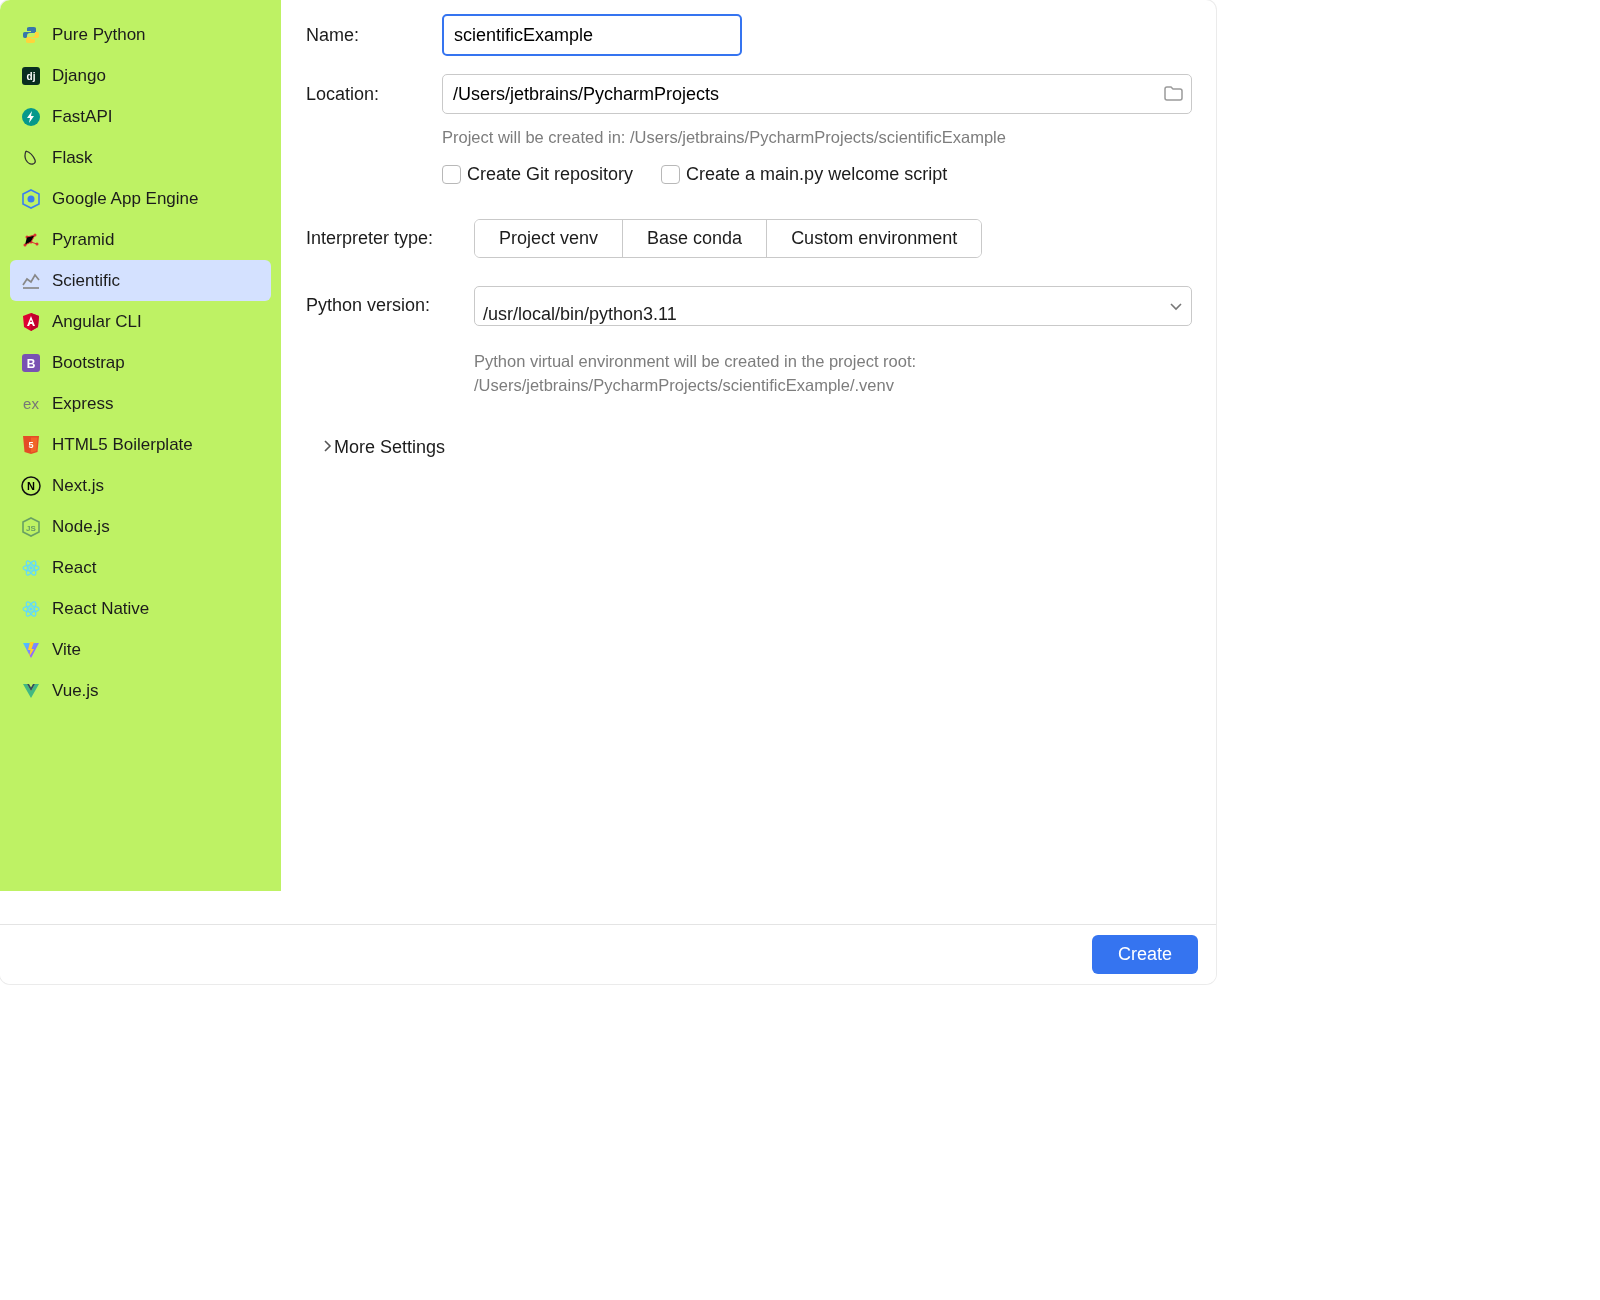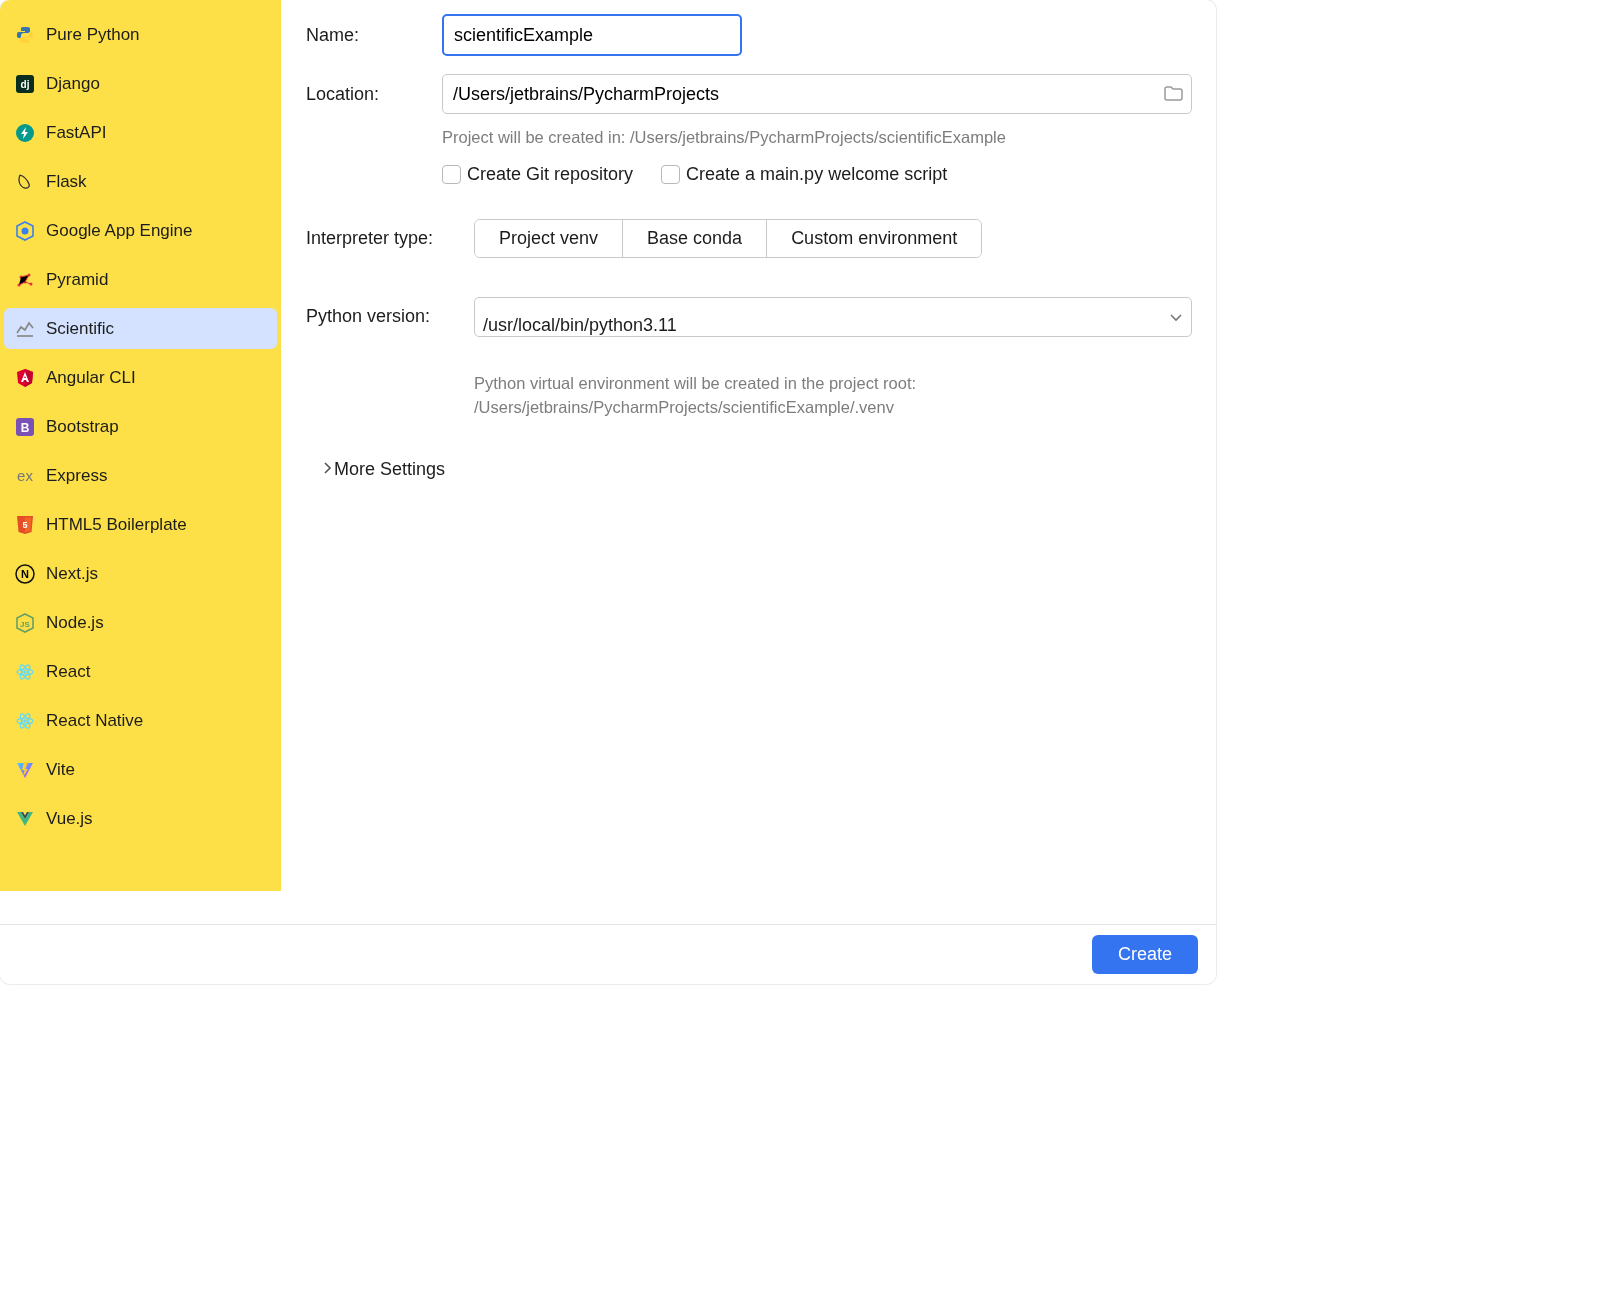--- a/index.html
+++ b/index.html
@@ -36,23 +36,23 @@
 .dot { width: 13px; height: 13px; border-radius: 50%; border: 0.5px solid rgba(0,0,0,.15); }
 .dot.red { background: #ff5f57; }
 .dot.yellow { background: #e0e0e0; }
 .dot.green { background: #28c840; }
 .title {
   position: absolute; left: 0; right: 0; text-align: center;
   font-weight: 700; font-size: 17px; color: #2b2b2b;
 }
 .body { flex: 1; display: flex; overflow: hidden; }
 .sidebar {
-  width: 282px; background: #fde047;
-  padding: 14px 4px;
-  display: flex; flex-direction: column; gap: 8px;
+  width: 282px; background: #bef264;
+  padding: 14px 10px;
+  display: flex; flex-direction: column; gap: 0px;
   border-right: 1px solid #fff;
 }
 .side-item {
   display: flex; align-items: center; gap: 10px;
   height: 41px; padding: 0 10px;
   border-radius: 6px; cursor: default;
 }
 .side-item.selected { background: #d4e1ff; }
 .side-icon { width: 22px; height: 22px; display:inline-flex; align-items:center; justify-content:center; flex-shrink:0; }
 .side-label { font-size: 17px; }
@@ -71,21 +71,21 @@
 .folder-btn {
   position: absolute; right: 8px; top: 50%; transform: translateY(-50%);
   width: 22px; height: 22px; display:inline-flex; align-items:center; justify-content:center;
   color: #888;
 }
 .hint { color: #7d7d7d; font-size: 16.5px; margin-left: 136px; margin-top: -6px; margin-bottom: 14px; line-height: 1.45; }
 .checks { margin-left: 136px; display:flex; gap: 28px; align-items:center; margin-bottom: 34px; }
 .check { display:flex; align-items:center; gap: 6px; cursor: default; }
 .check-box { width: 19px; height: 19px; border: 1.5px solid #b8b8b8; border-radius: 4px; background:#fff; }
 .check-lbl { font-size: 18px; }
-.row2 { display:flex; align-items:center; margin-bottom: 39px; }
+.row2 { display:flex; align-items:center; margin-bottom: 28px; }
 .row2 .label2 { width: 168px; font-size: 18px; }
 .seg { display:flex; border: 1px solid #c9c9c9; border-radius: 6px; overflow:hidden; }
 .seg-btn { padding: 8px 24px; font-size: 18px; background:#fff; cursor:default; border-right:1px solid #c9c9c9; }
 .seg-btn:last-child { border-right:none; }
 .seg-btn.sel { background:#fff; font-weight:400; }
 .select-wrap { flex:1; position:relative; }
 .select {
   width:100%; height: 40px; border:1px solid #c9c9c9; border-radius:5px;
   padding: 0 34px 0 8px; font-size:18px; background:#fff; display:flex; align-items:flex-end;
 }

